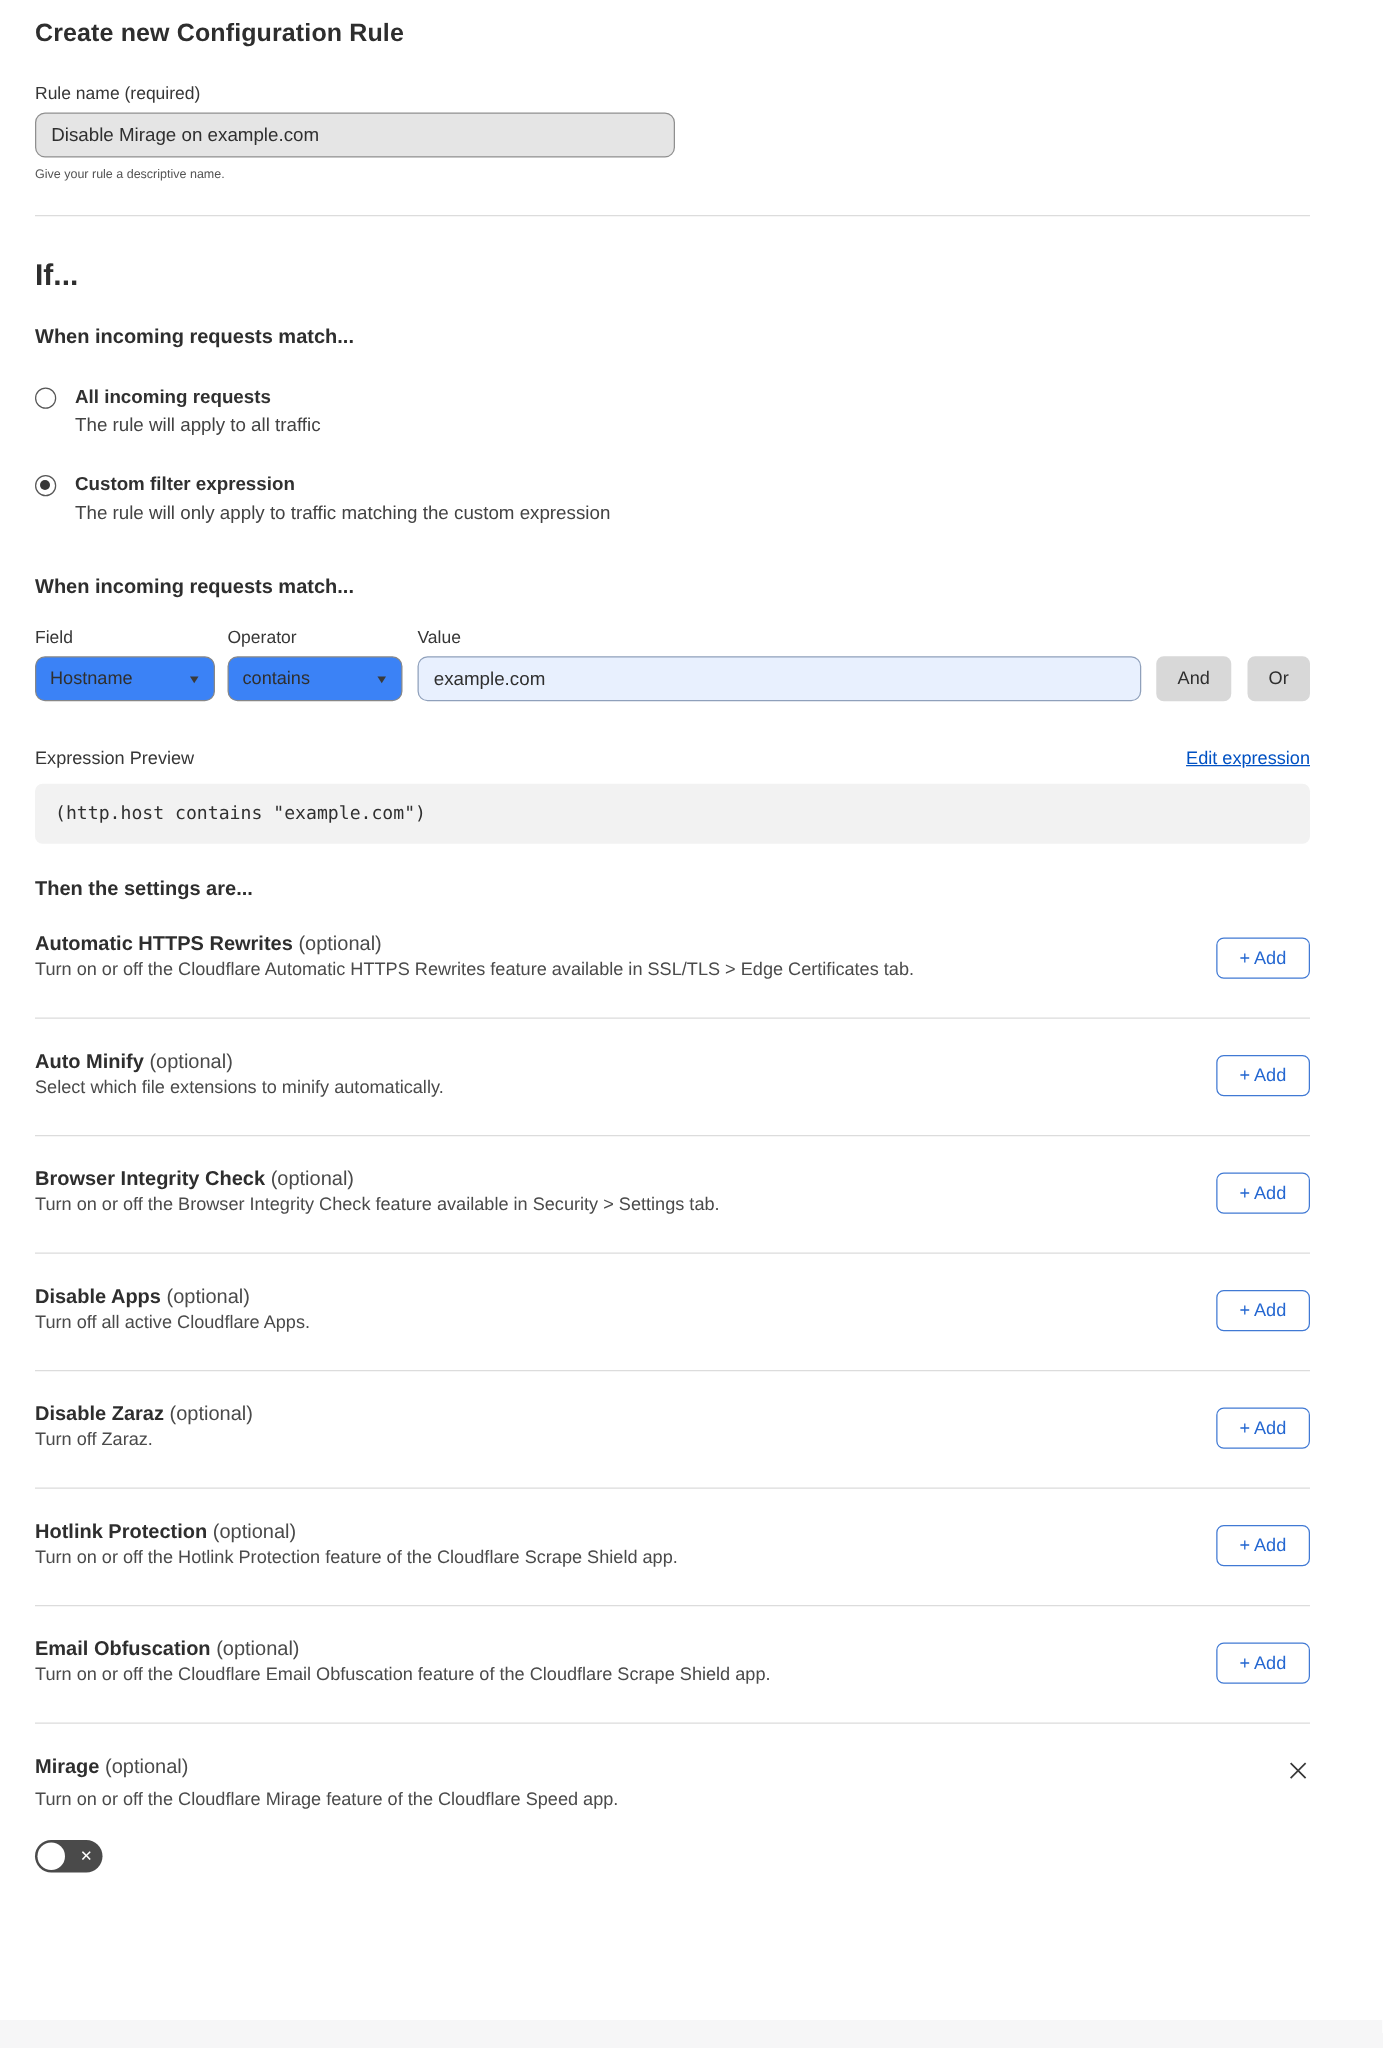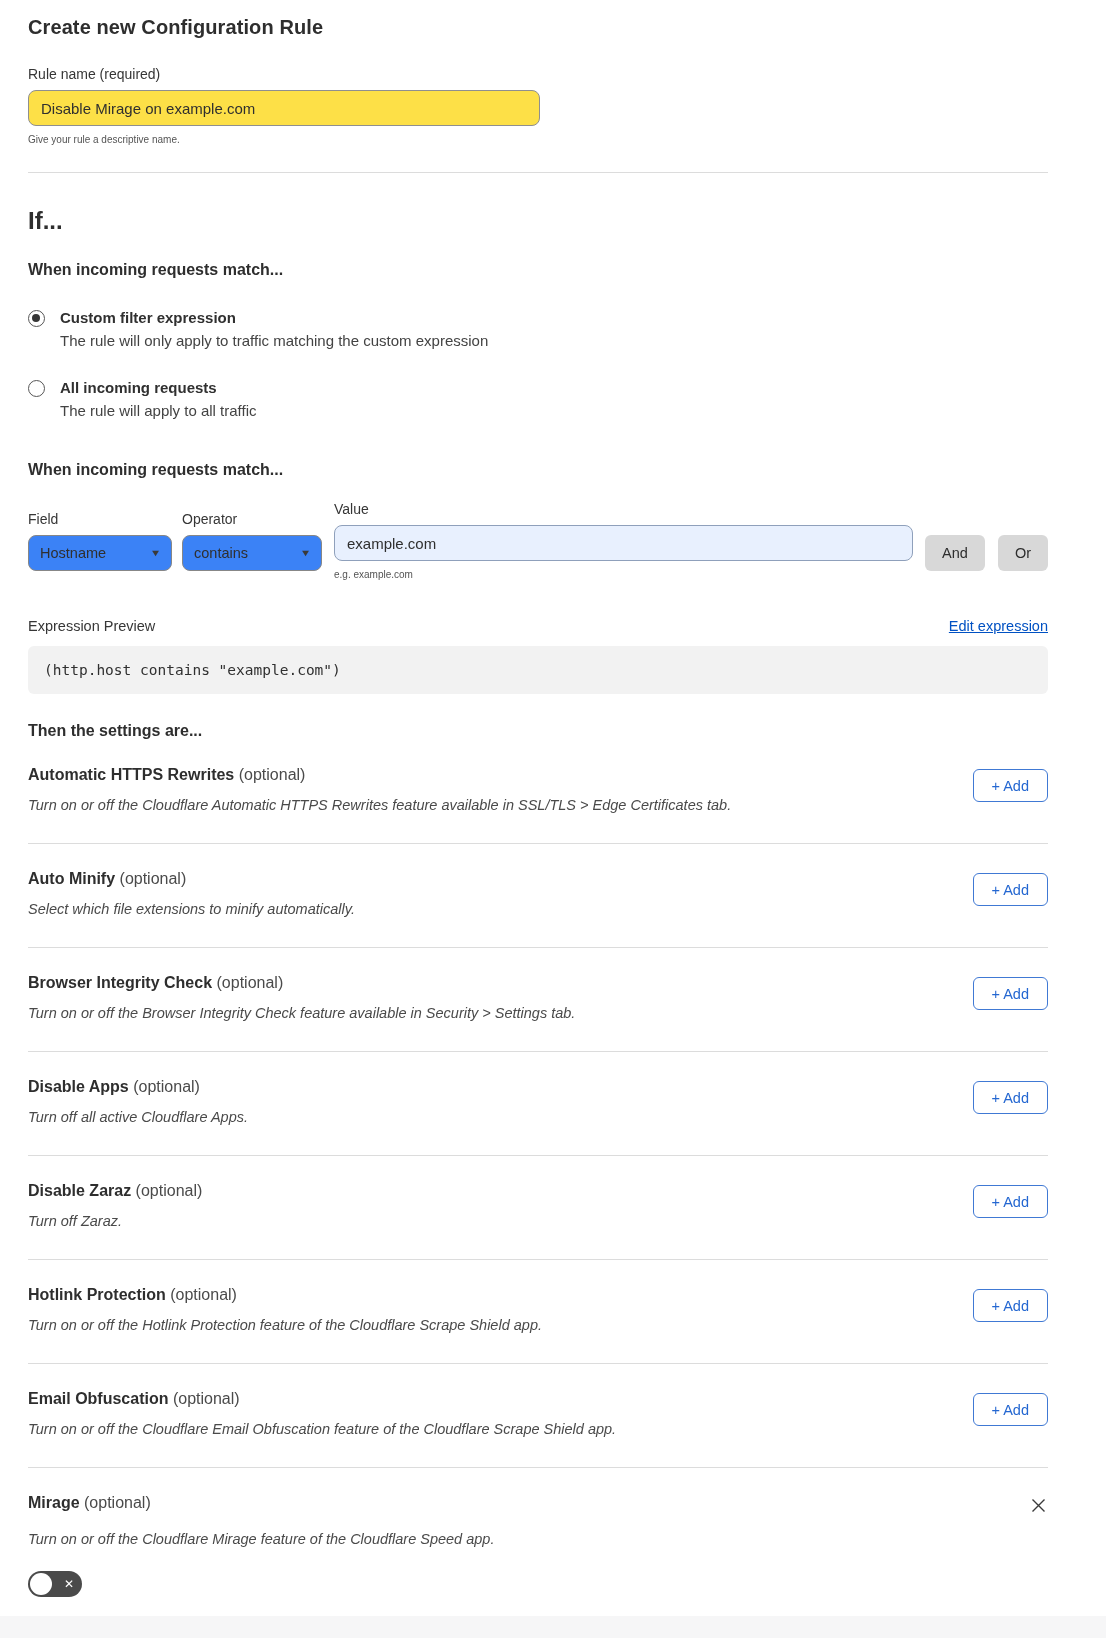--- a/index.html
+++ b/index.html
@@ -8,21 +8,21 @@
     width: 1106px; height: 1638px; position: relative; overflow: hidden;
     font-family: "Liberation Sans", sans-serif; color: #333;
   }
   .page { padding: 16px 58px 0 28px; }
 
   h1.page-title { font-size: 20px; font-weight: 700; color: #2e2e2e; letter-spacing: .1px; }
 
   .field-label { display: block; font-size: 14px; color: #363636; margin-top: 27px; }
   .text-input {
     display: block; height: 36px; border: 1px solid #8f8f8f; border-radius: 8px;
-    padding: 0 12px; font-size: 15px; color: #2f2f2f; background: #fde047; outline: none;
+    padding: 0 12px; font-size: 15px; color: #2f2f2f; background: #e5e5e5; outline: none;
     font-family: "Liberation Sans", sans-serif;
   }
   .rule-name-input { width: 512px; margin-top: 8px; }
   .helper { font-size: 10px; color: #545454; margin-top: 8px; }
 
   .divider { border: none; border-top: 1px solid #dcdcdc; margin-top: 27px; }
 
   .if-heading { font-size: 24px; font-weight: 700; color: #2e2e2e; margin-top: 34px; }
   .match-heading { font-size: 16px; font-weight: 700; color: #2e2e2e; margin-top: 26px; }
   .match-heading.second { margin-top: 42px; }
@@ -65,21 +65,21 @@
   .expression-box {
     margin-top: 12px; background: #f2f2f2; border-radius: 6px; padding: 16px;
     font-family: "DejaVu Sans Mono", "Liberation Mono", monospace; font-size: 14.5px; color: #303030;
   }
 
   .then-heading { font-size: 16px; font-weight: 700; color: #2e2e2e; margin-top: 28px; }
 
   .setting-row { display: flex; justify-content: space-between; align-items: flex-start; padding: 26px 0 30px; }
   .setting-title { font-size: 16px; color: #4a4a4a; }
   .setting-name { font-weight: 700; color: #2e2e2e; }
-  .setting-desc { font-size: 14.5px; color: #4a4a4a; margin-top: 13px; font-style: italic; }
+  .setting-desc { font-size: 14.5px; color: #4a4a4a; margin-top: 3px; }
   .add-btn {
     flex: 0 0 auto; margin-top: 3px; height: 33px; padding: 0 18px;
     border: 1px solid #4079d4; border-radius: 6px; background: #fff; color: #2467d1;
     font-size: 14.5px; cursor: pointer; font-family: "Liberation Sans", sans-serif;
   }
 
   .mirage-row { padding: 26px 0 0; }
   .mirage-head { display: flex; justify-content: space-between; align-items: flex-start; }
   .close-btn { background: none; border: none; cursor: pointer; padding: 2px; margin-top: 2px; }
 
@@ -106,34 +106,34 @@
   <h1 class="page-title">Create new Configuration Rule</h1>
 
   <label class="field-label">Rule name (required)</label>
   <input class="text-input rule-name-input" type="text" value="Disable Mirage on example.com" style="">
   <div class="helper">Give your rule a descriptive name.</div>
 
   <hr class="divider">
 
   <h2 class="if-heading">If...</h2>
   <h3 class="match-heading">When incoming requests match...</h3>
+
+  <div class="radio-option">
+    <span class="radio"></span>
+    <div class="radio-text">
+      <div class="radio-label">All incoming requests</div>
+      <div class="radio-desc">The rule will apply to all traffic</div>
+    </div>
+  </div>
 
   <div class="radio-option">
     <span class="radio selected"></span>
     <div class="radio-text">
       <div class="radio-label">Custom filter expression</div>
       <div class="radio-desc">The rule will only apply to traffic matching the custom expression</div>
-    </div>
-  </div>
-
-  <div class="radio-option">
-    <span class="radio"></span>
-    <div class="radio-text">
-      <div class="radio-label">All incoming requests</div>
-      <div class="radio-desc">The rule will apply to all traffic</div>
     </div>
   </div>
 
   <h3 class="match-heading second">When incoming requests match...</h3>
 
   <div class="builder-row">
     <div class="builder-col col-field">
       <label>Field</label>
       <div class="select">
         <span>Hostname</span>
@@ -143,21 +143,20 @@
     <div class="builder-col col-operator">
       <label>Operator</label>
       <div class="select">
         <span>contains</span>
         <span class="chevron">▼</span>
       </div>
     </div>
     <div class="builder-col col-value">
       <label>Value</label>
       <input class="text-input value-input" type="text" value="example.com" style="">
-      <div class="helper">e.g. example.com</div>
     </div>
     <button class="gray-btn">And</button>
     <button class="gray-btn or">Or</button>
   </div>
 
   <div class="preview-row">
     <span class="preview-label">Expression Preview</span>
     <a class="edit-link">Edit expression</a>
   </div>
   <div class="expression-box">

